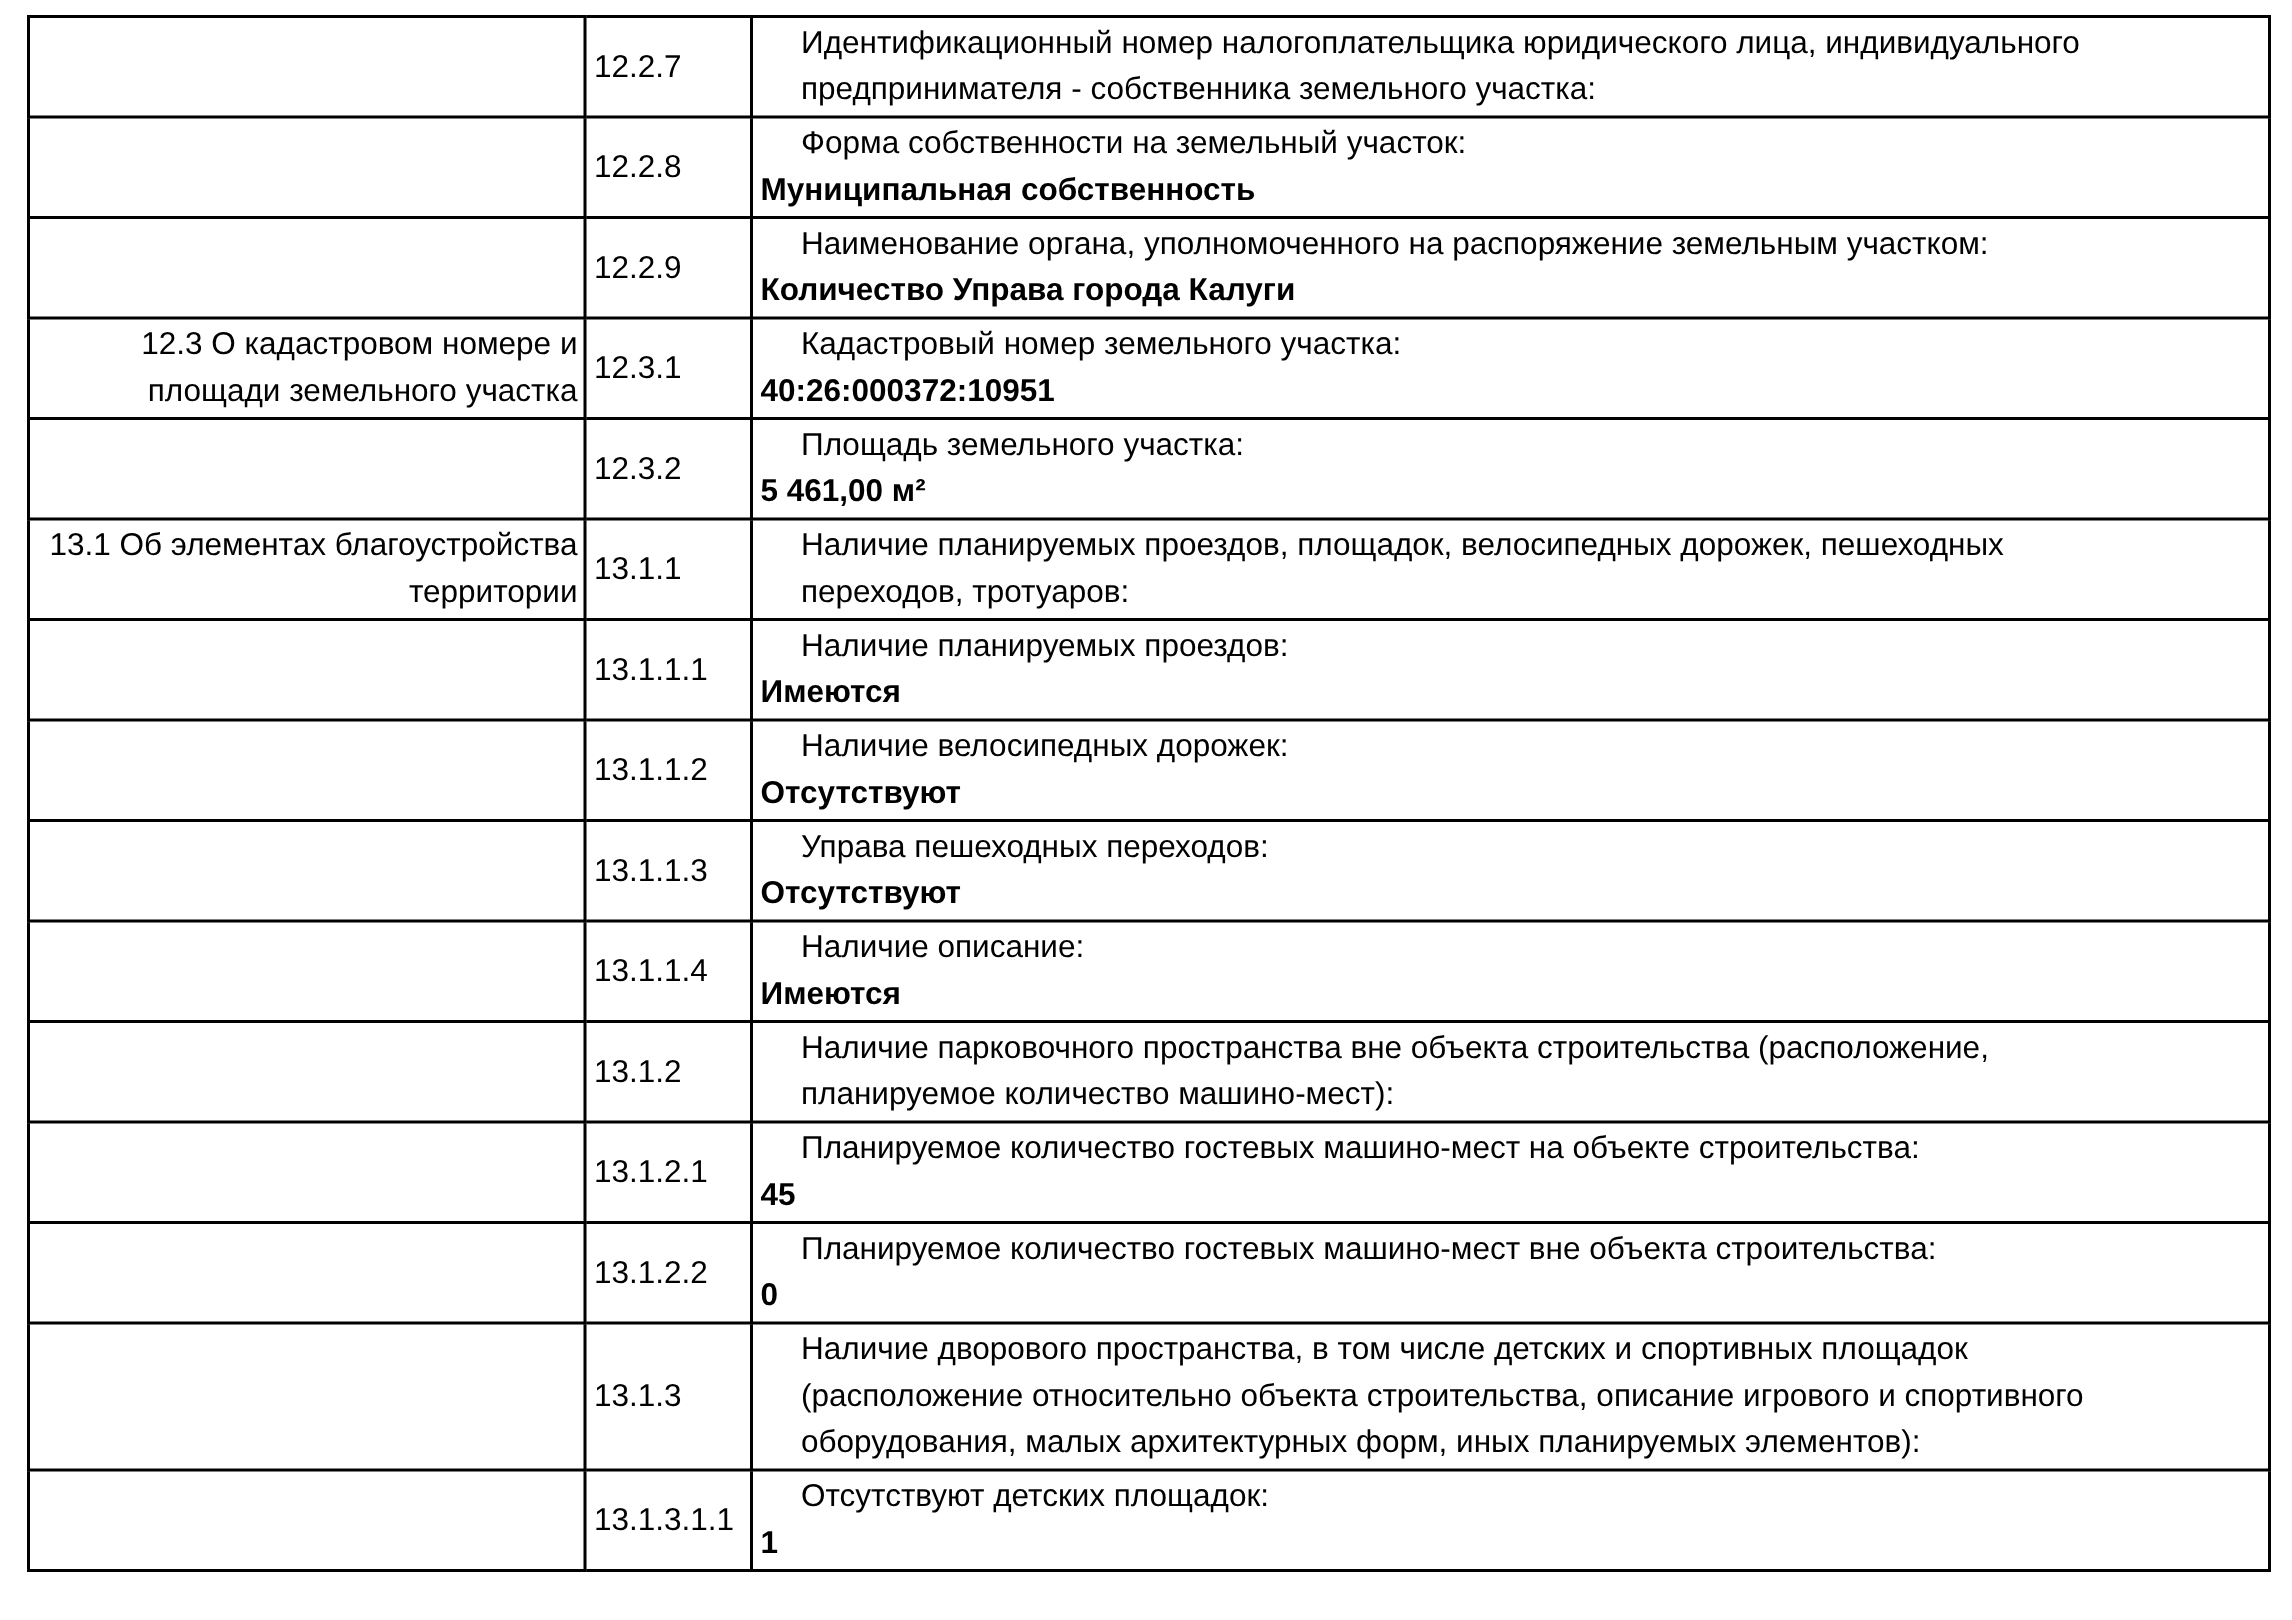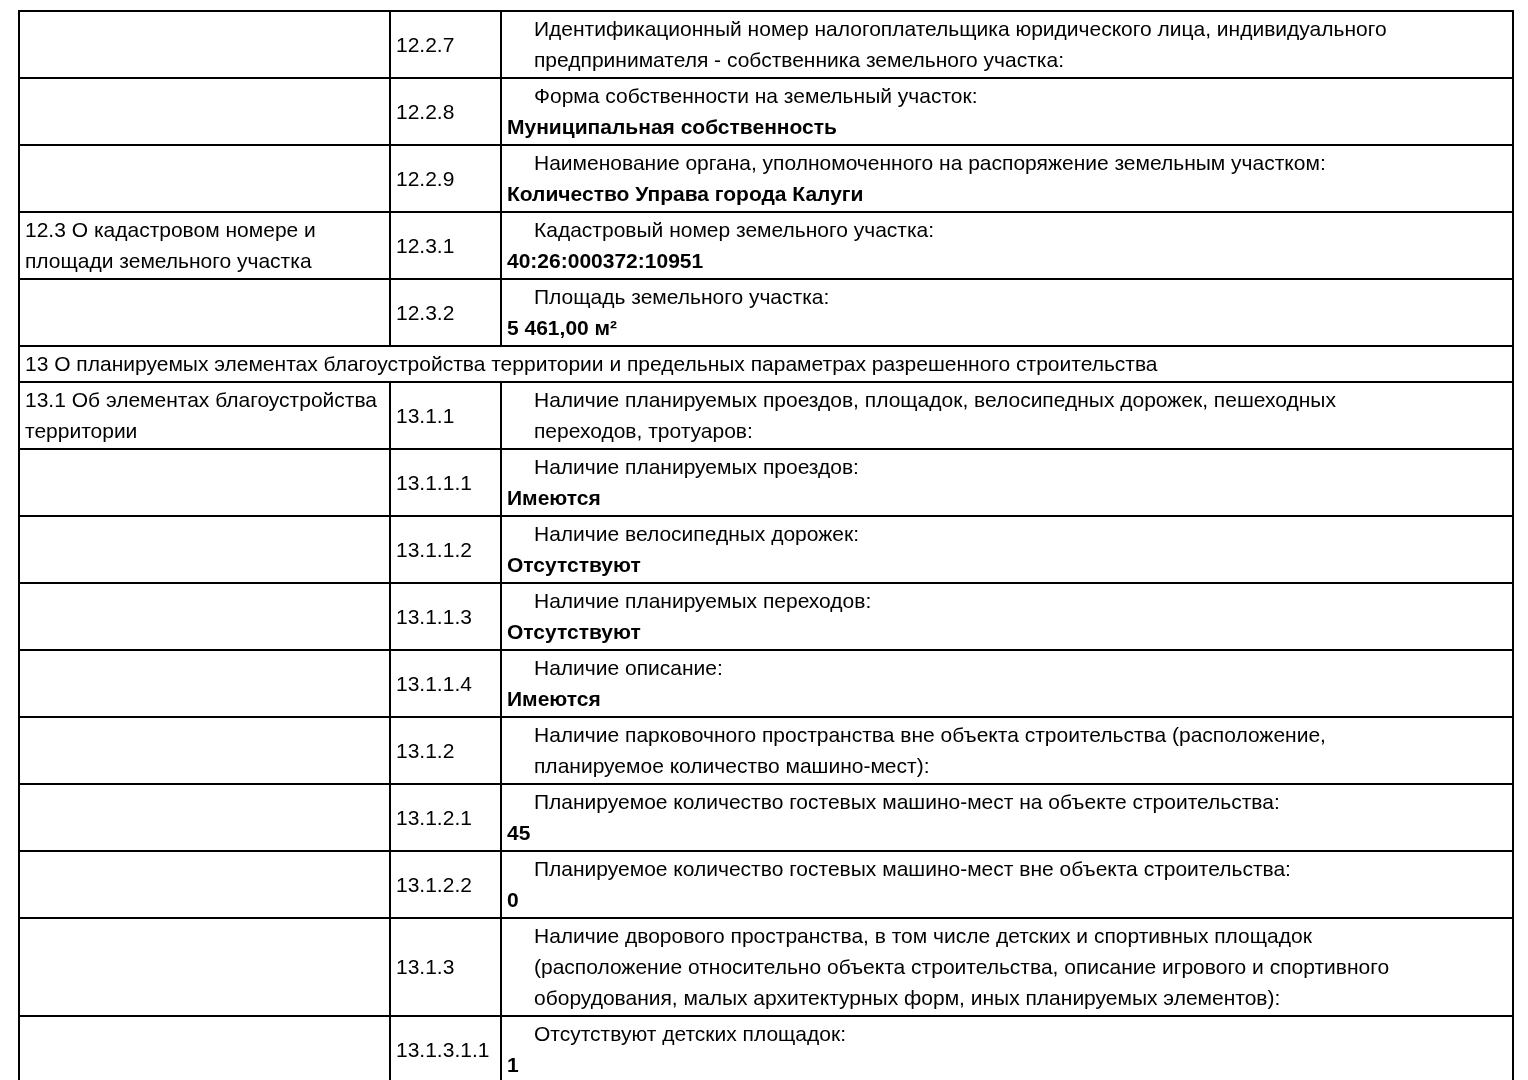--- a/index.html
+++ b/index.html
@@ -26,20 +26,21 @@
     border: 2px solid #000000;
     font-size: 21px;
     line-height: 31px;
     padding: 1px 4px 2px 5px;
     overflow: hidden;
     word-wrap: break-word;
   }
   td.c1 {  
     vertical-align: middle;
     padding-left: 5px;
+    text-align: right;
   }
   td.c2 {  
     vertical-align: middle;
     padding-left: 5px;
     padding-right: 2px;
     margin-top: 23px;
   }
   td.c3 {  
     vertical-align: top;
   }
@@ -98,23 +99,20 @@
         </tr>
         <tr>
           <td class="c1"></td>
           <td class="c2">12.3.2</td>
           <td class="c3">
             <div class="lbl">Площадь земельного участка:</div>
             <div class="val">5 461,00 м²</div>
           </td>
         </tr>
         <tr>
-          <td colspan="3" class="sec">13 О планируемых элементах благоустройства территории и предельных параметрах разрешенного строительства</td>
-        </tr>
-        <tr>
           <td class="c1">13.1 Об элементах благоустройства территории</td>
           <td class="c2">13.1.1</td>
           <td class="c3">
             <div class="lbl">Наличие планируемых проездов, площадок, велосипедных дорожек, пешеходных переходов, тротуаров:</div>
           </td>
         </tr>
         <tr>
           <td class="c1"></td>
           <td class="c2">13.1.1.1</td>
           <td class="c3">
@@ -127,21 +125,21 @@
           <td class="c2">13.1.1.2</td>
           <td class="c3">
             <div class="lbl">Наличие велосипедных дорожек:</div>
             <div class="val">Отсутствуют</div>
           </td>
         </tr>
         <tr>
           <td class="c1"></td>
           <td class="c2">13.1.1.3</td>
           <td class="c3">
-            <div class="lbl">Наличие планируемых переходов:</div>
+            <div class="lbl">Управа пешеходных переходов:</div>
             <div class="val">Отсутствуют</div>
           </td>
         </tr>
         <tr>
           <td class="c1"></td>
           <td class="c2">13.1.1.4</td>
           <td class="c3">
             <div class="lbl">Наличие описание:</div>
             <div class="val">Имеются</div>
           </td>

